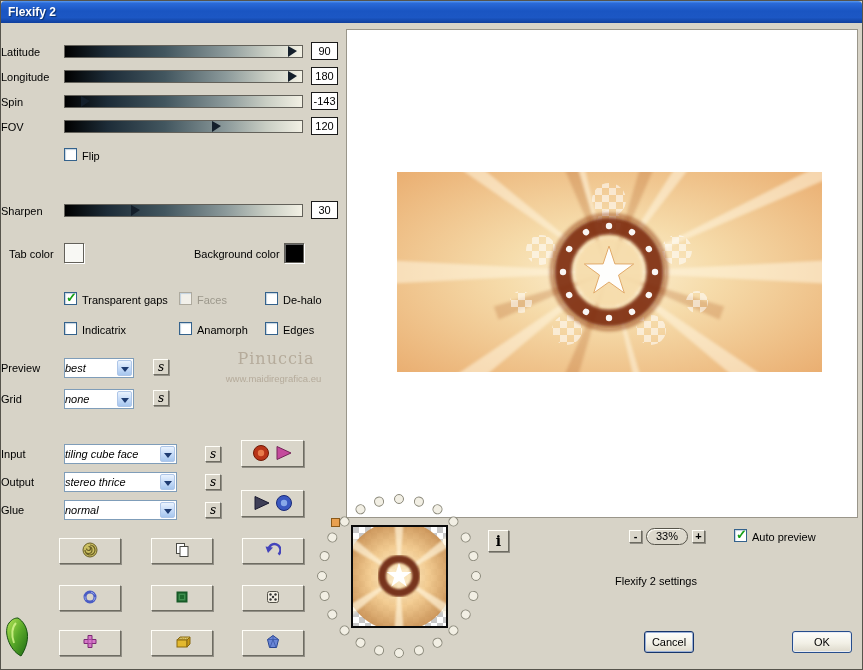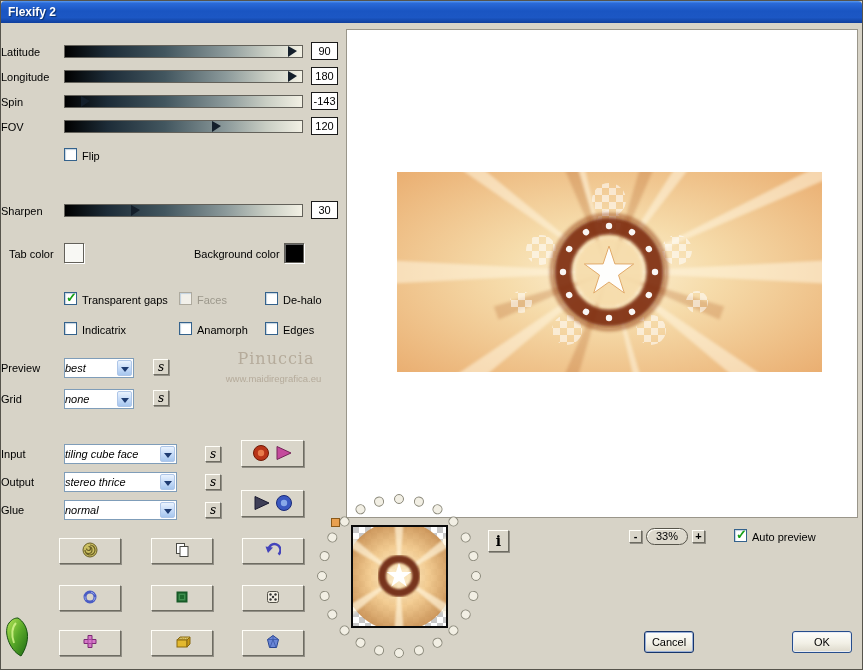--- a/index.html
+++ b/index.html
@@ -473,17 +473,18 @@
 
   <div class="zbtn raised" style="left:628px; top:529px">-</div>
   <div class="zoompill" style="left:645px; top:527px">33%</div>
   <div class="zbtn raised" style="left:691px; top:529px">+</div>
 
   <div class="cb" style="left:733px; top:528px">
     <span class="cbcheck">✓</span>
   </div>
   <span class="lbl" style="left:751px; top:530px">Auto preview</span>
 
+  <div class="statictext" style="left:555px; top:574px; width:200px; text-align:center">Flexify 2 settings</div>
 
   <div class="xpbtn focused" style="left:643px; top:630px; width:50px">Cancel</div>
   <div class="xpbtn" style="left:791px; top:630px; width:60px">OK</div>
 
 </div>
 
 </body></html>

